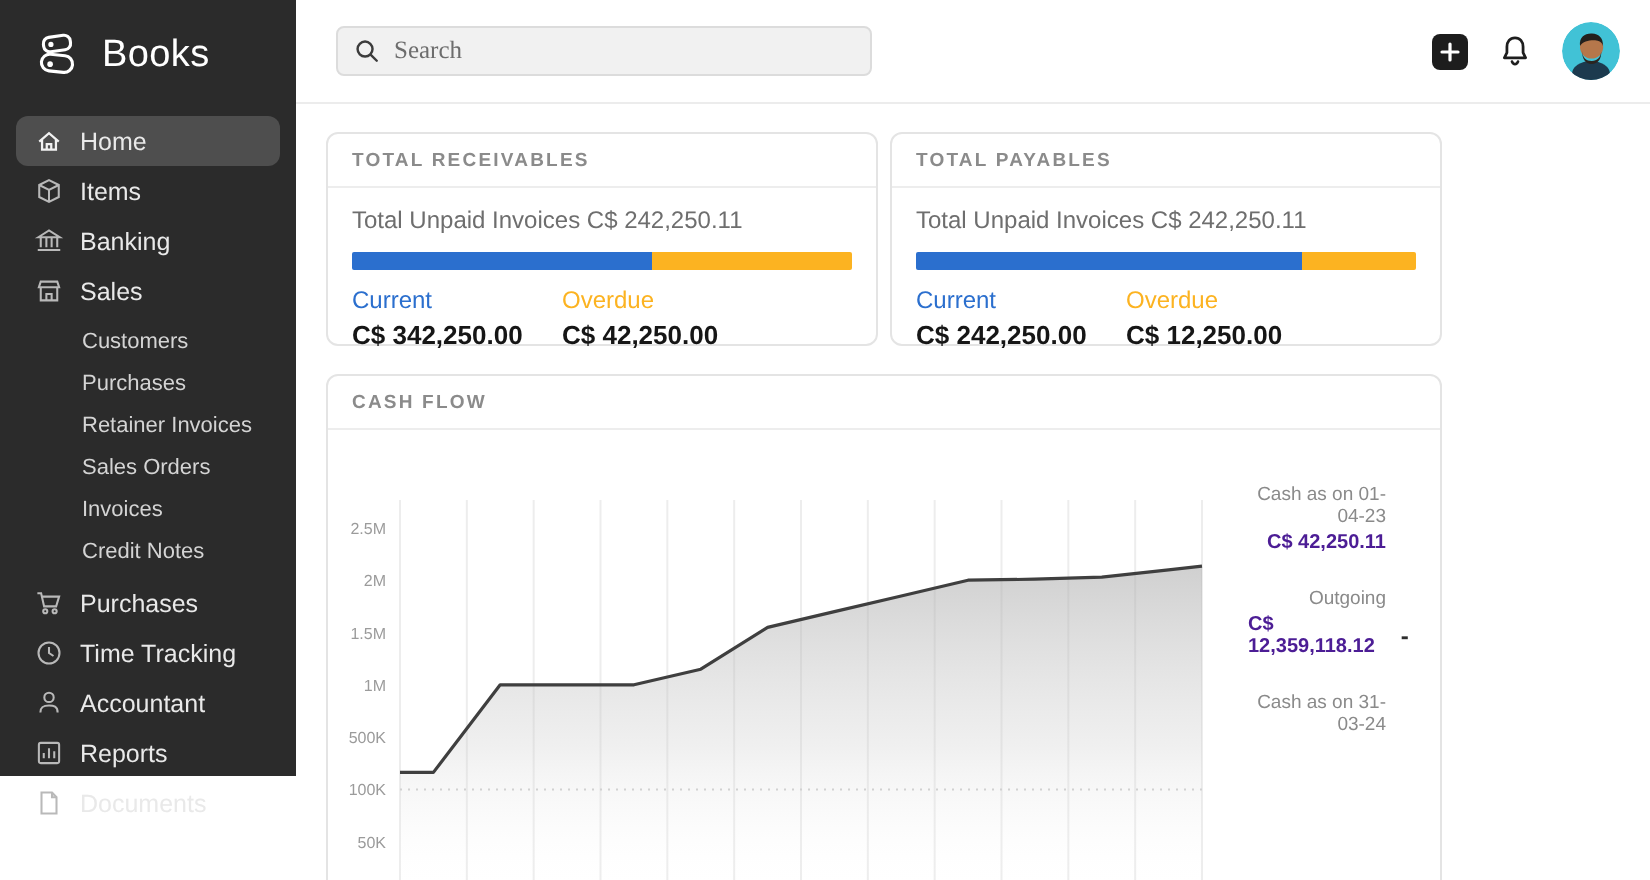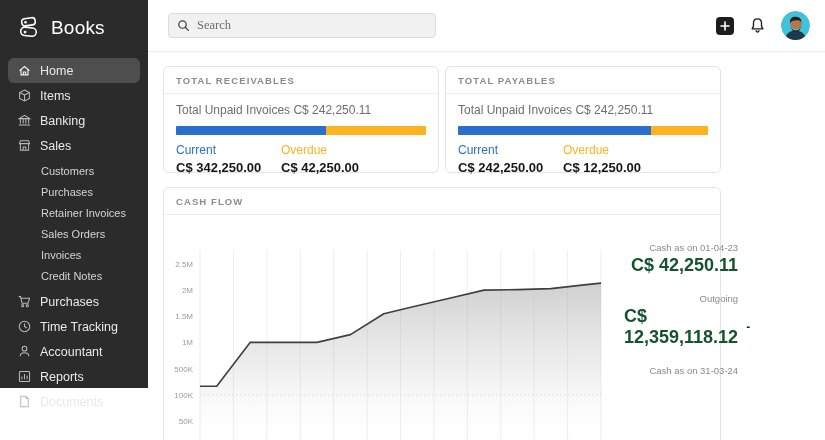--- a/index.html
+++ b/index.html
@@ -61,21 +61,21 @@
   .col-value { font-size:13px; font-weight:700; color:#161616; margin-top:3px; }
 
   
   .cf-card { width:558px; height:300px; margin-top:14px; }
   .cf-body { display:flex; }
   .chart-wrap { width:460px; height:252px; position:relative; }
   .cf-stats { flex:1; padding:27px 10px 0 0; }
   .stat { margin-bottom:17px; }
   .stat-label { font-size:9.5px; color:#8a8a8a; text-align:right; padding-right:17px; }
   .stat-row { display:flex; justify-content:flex-end; align-items:center; margin-top:2px; }
-  .stat-value { font-size:18px; font-weight:700; color:#14532d; }
+  .stat-value { font-size:10px; font-weight:700; color:#4c1d95; }
   .stat-sym { width:17px; text-align:center; font-size:12px; font-weight:700; color:#2d2d2d; }
 
   svg text { font-family:"Liberation Sans", sans-serif; }
 </style>
 </head>
 <body>
 
 <div class="app">
 
   <aside class="sidebar">

